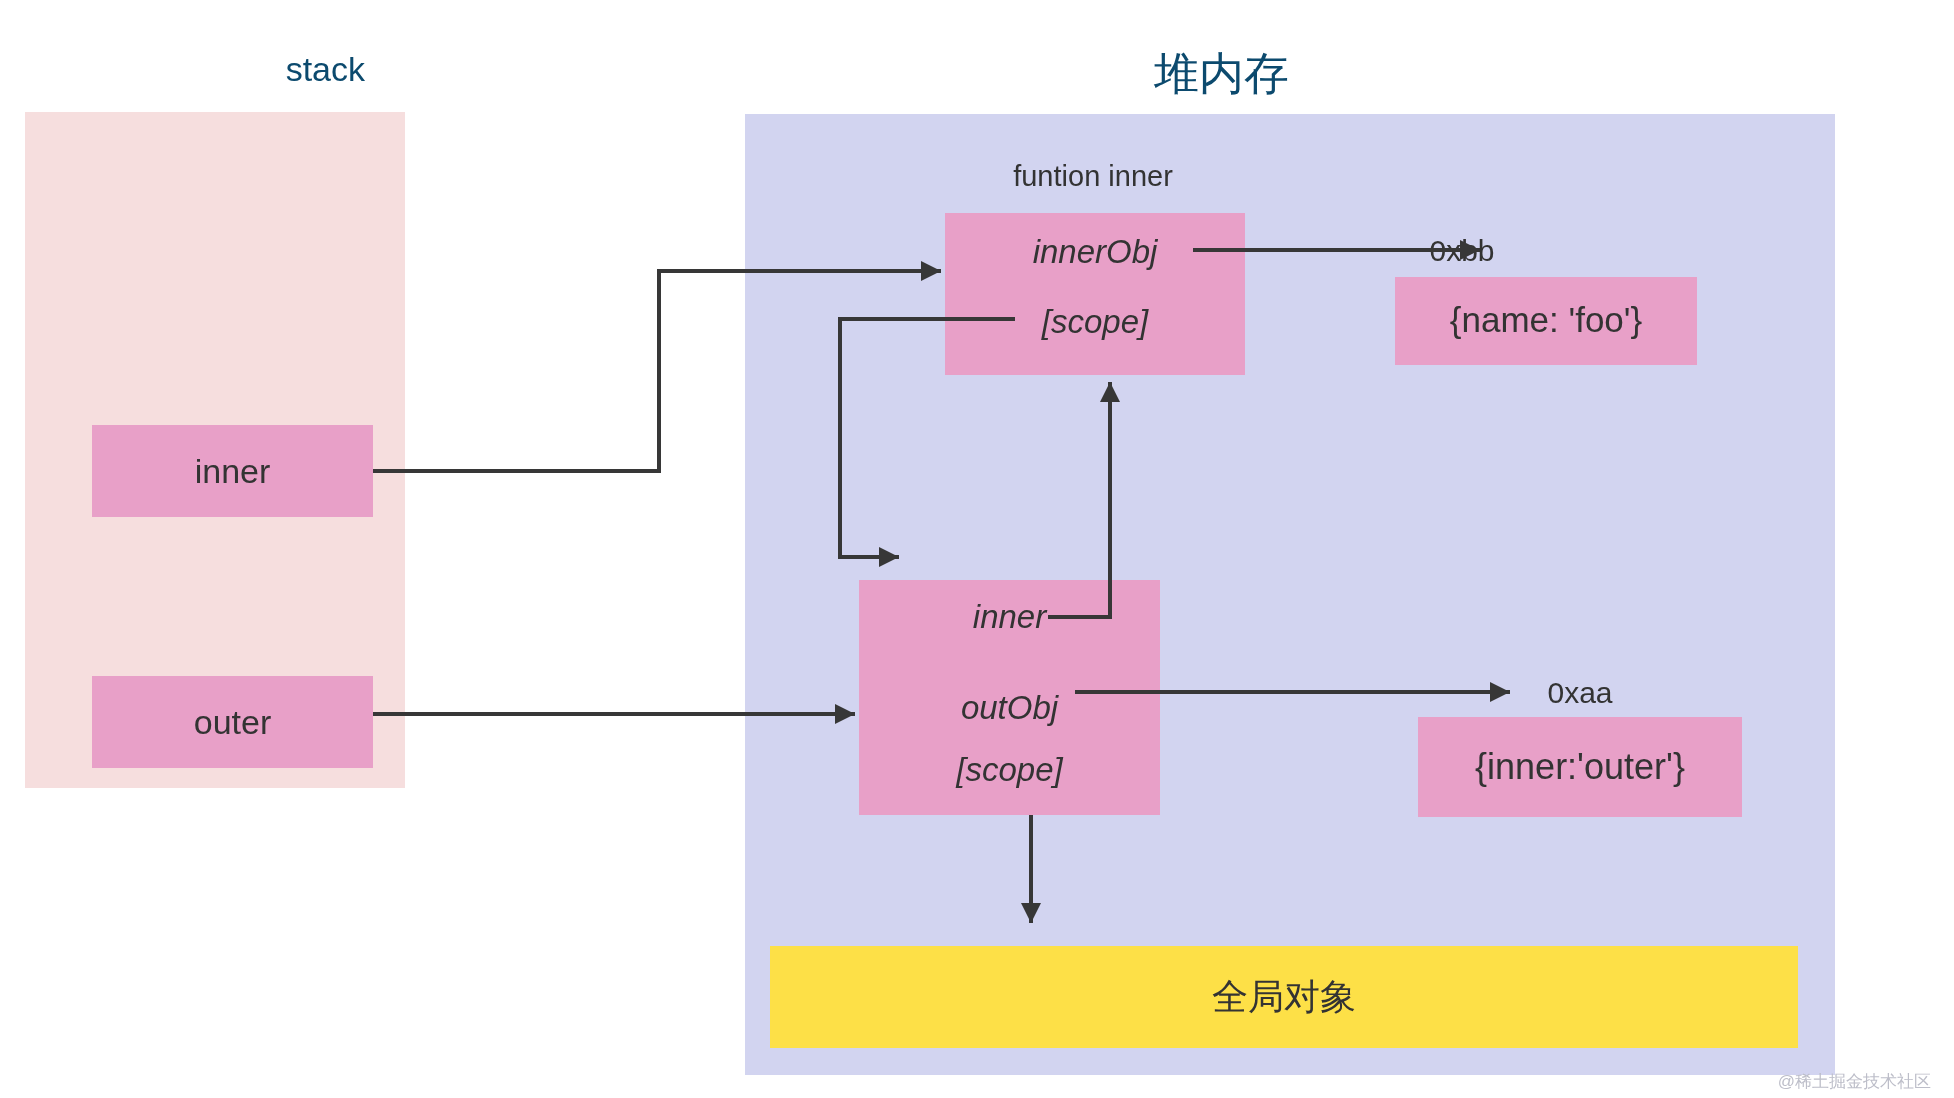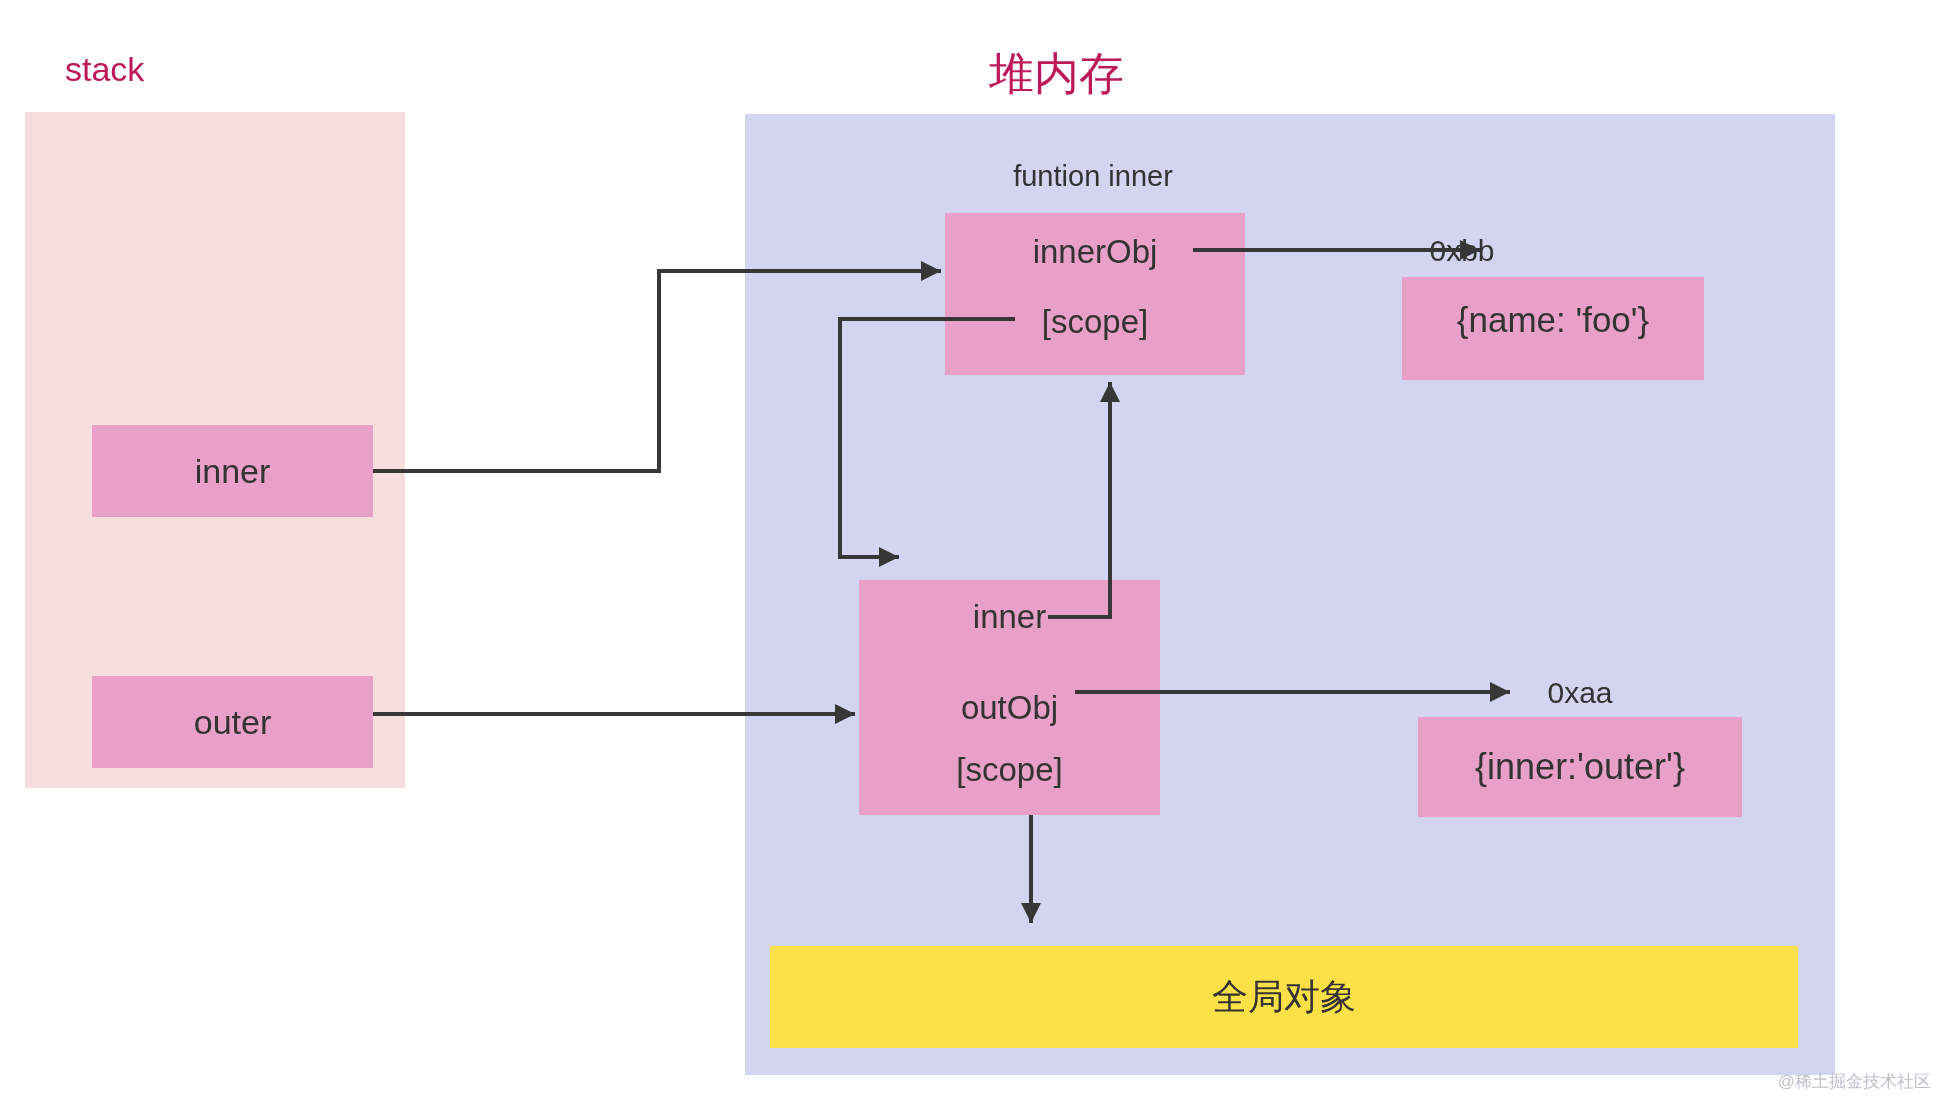--- a/index.html
+++ b/index.html
@@ -1,27 +1,27 @@
 <!DOCTYPE html>
 <html><head>
 <meta charset="utf-8">
 <style>
   html,body{margin:0;padding:0;background:#ffffff;}
   .canvas{
     position:relative;width:1954px;height:1098px;background:#ffffff;overflow:hidden;
     font-family:"Liberation Sans","DejaVu Sans",sans-serif;color:#333333;
   }
   .abs{position:absolute;}
-  .region-title{font-size:34px;text-align:left;color:#be185d;}
+  .region-title{font-size:34px;text-align:right;color:#0c4a6e;}
   .stack-region{left:25px;top:112px;width:380px;height:676px;background:#f6dede;}
   .heap-region{left:745px;top:114px;width:1090px;height:961px;background:#d2d4f0;}
   .pink-box{background:#e8a0c8;}
   .var-box{left:92px;width:281px;height:92px;line-height:92px;text-align:center;font-size:34px;}
   .fn-label{font-size:29px;text-align:center;line-height:36px;}
-  .fn-box{background:#e8a0c8;}
+  .fn-box{background:#e8a0c8;font-style:italic;}
   .fn-row{position:absolute;left:0;width:100%;height:40px;line-height:40px;text-align:center;font-size:33px;}
   .addr-label{font-size:30px;line-height:38px;text-align:center;}
   .obj-box{background:#e8a0c8;text-align:center;font-size:36px;}
   .global-bar{left:770px;top:946px;width:1028px;height:102px;line-height:102px;
     text-align:center;font-size:36px;background:#fde047;}
   .watermark{right:23px;top:1070px;font-size:17px;color:#bdbec9;}
   svg.connectors{position:absolute;left:0;top:0;pointer-events:none;}
   svg.connectors path{stroke:#373737;stroke-width:4;fill:none;}
 </style>
 </head>
@@ -39,21 +39,21 @@
   <div class="abs pink-box var-box" style="top:425px;">inner</div>
   <div class="abs pink-box var-box" style="top:676px;">outer</div>
 
   <div class="abs fn-label" style="left:943px;top:158px;width:300px;">funtion inner</div>
   <div class="abs fn-box" style="left:945px;top:213px;width:300px;height:162px;">
     <div class="fn-row" style="top:19px;">innerObj</div>
     <div class="fn-row" style="top:89px;">[scope]</div>
   </div>
 
   <div class="abs addr-label" style="left:1402px;top:232px;width:120px;">0xbb</div>
-  <div class="abs obj-box" style="left:1395px;top:277px;width:302px;height:103px;line-height:85px;font-size:35px;margin-left:7px;">{name: 'foo'}</div>
+  <div class="abs obj-box" style="left:1395px;top:277px;width:302px;height:88px;line-height:85px;font-size:35px;">{name: 'foo'}</div>
 
   <div class="abs fn-box" style="left:859px;top:580px;width:301px;height:235px;">
     <div class="fn-row" style="top:17px;">inner</div>
     <div class="fn-row" style="top:108px;">outObj</div>
     <div class="fn-row" style="top:170px;">[scope]</div>
   </div>
 
   <div class="abs addr-label" style="left:1520px;top:674px;width:120px;">0xaa</div>
   <div class="abs obj-box" style="left:1418px;top:717px;width:324px;height:100px;line-height:100px;">{inner:'outer'}</div>
 

